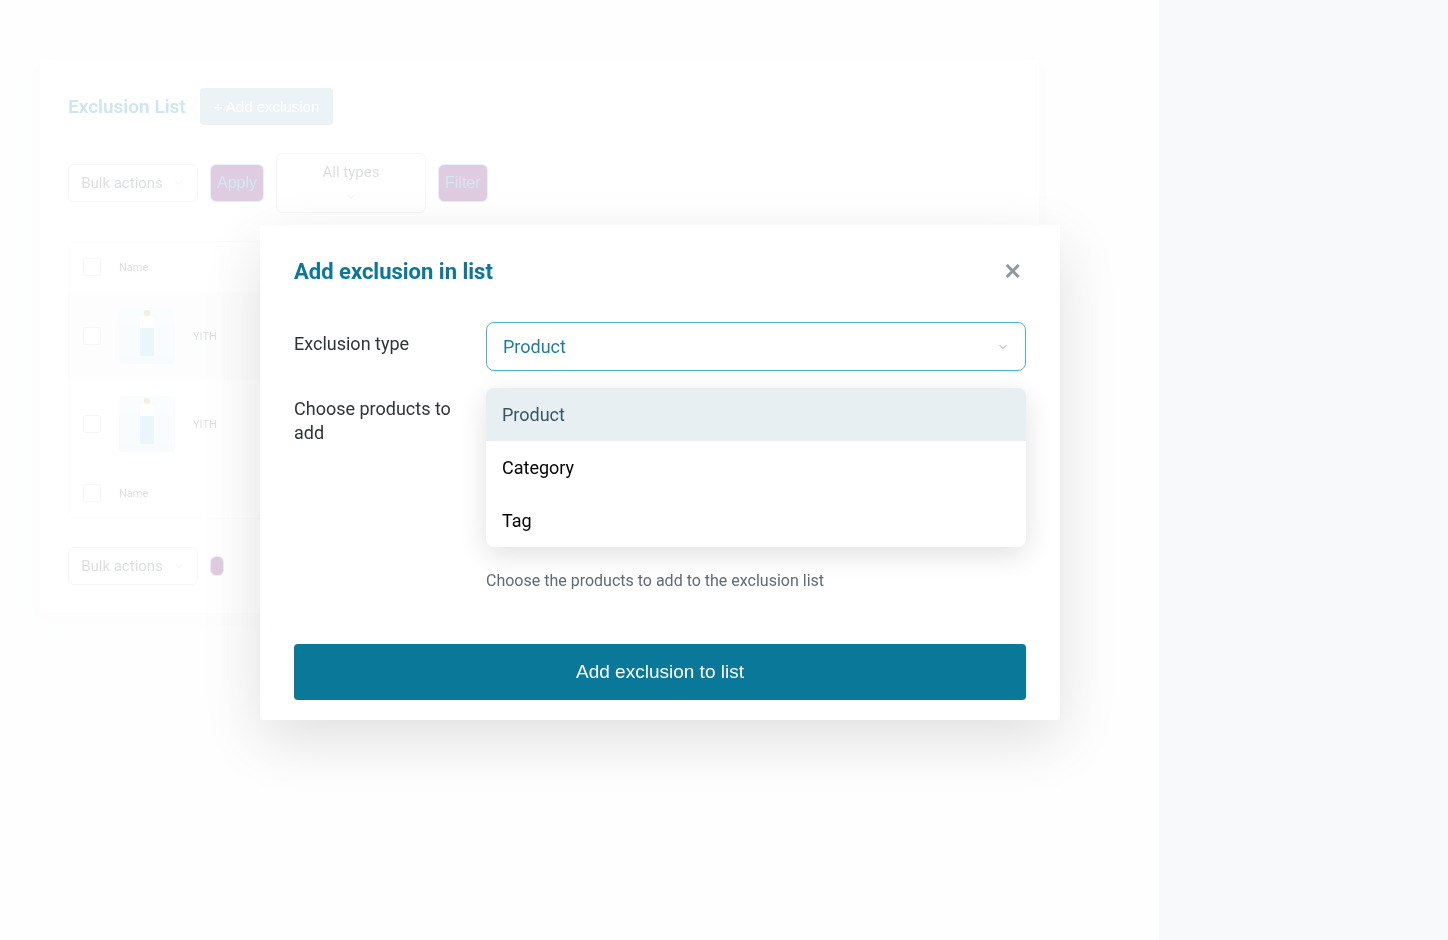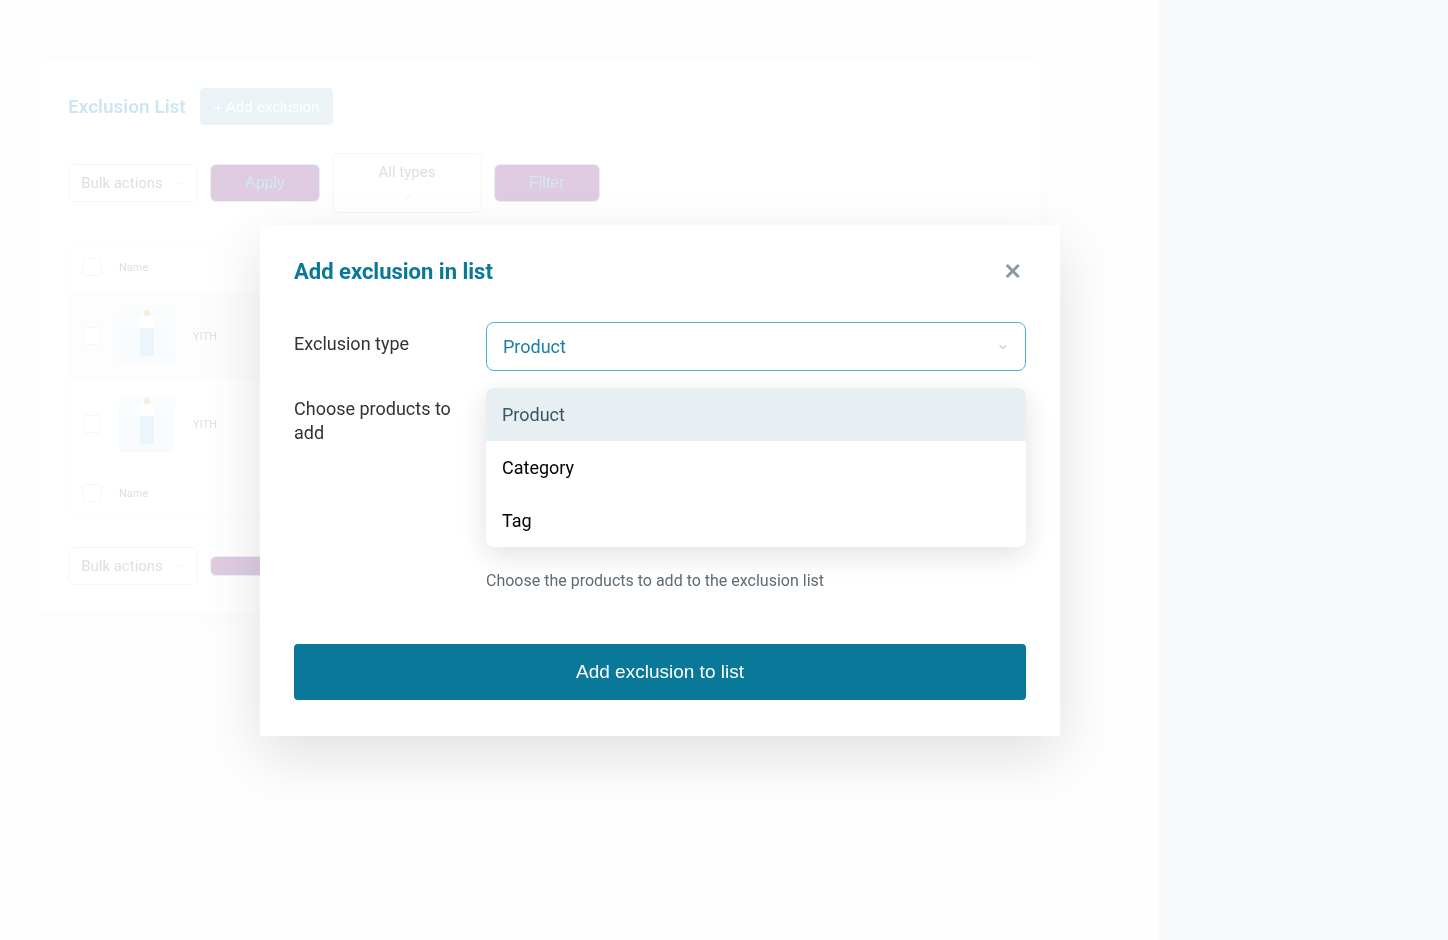--- a/index.html
+++ b/index.html
@@ -70,21 +70,21 @@
     background: #fff;
     min-width: 130px;
     cursor: pointer;
   }
   .select-like.wider { min-width: 150px; flex-direction: column; }
   .btn-outline {
     border: 1px solid #8ec5dd;
     background: #701a75;
     color: #3496c7;
     border-radius: 6px;
-    padding: 9px 34px;
+    padding: 9px 6px;
     font-size: 16px;
     cursor: pointer;
   }
   .chevron {
     width: 12px; height: 12px;
     display: inline-block;
   }
   .chevron svg { width: 12px; height: 12px; display:block; }
 
   .table {
@@ -130,21 +130,21 @@
 
   
   .modal {
     position: absolute;
     left: 260px;
     top: 225px;
     width: 800px;
     background: #fff;
     border-radius: 2px;
     box-shadow: 0 20px 60px rgba(0,0,0,0.12);
-    padding: 30px 34px 36px 34px;
+    padding: 30px 34px 20px 34px;
   }
   .modal-header {
     display:flex; align-items:center; justify-content:space-between;
     margin-bottom: 34px;
   }
   .modal-title {
     font-size: 22px;
     font-weight: 700;
     color: #0a7899;
   }

